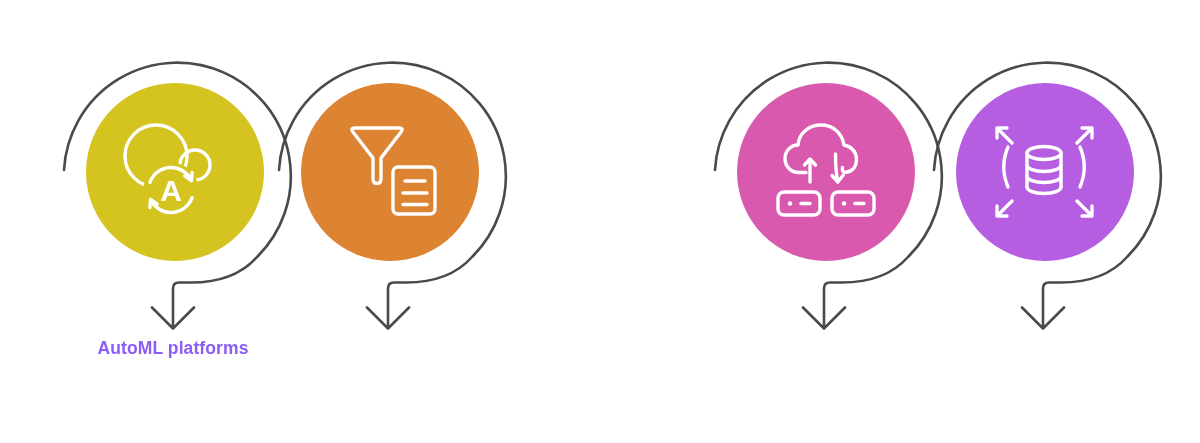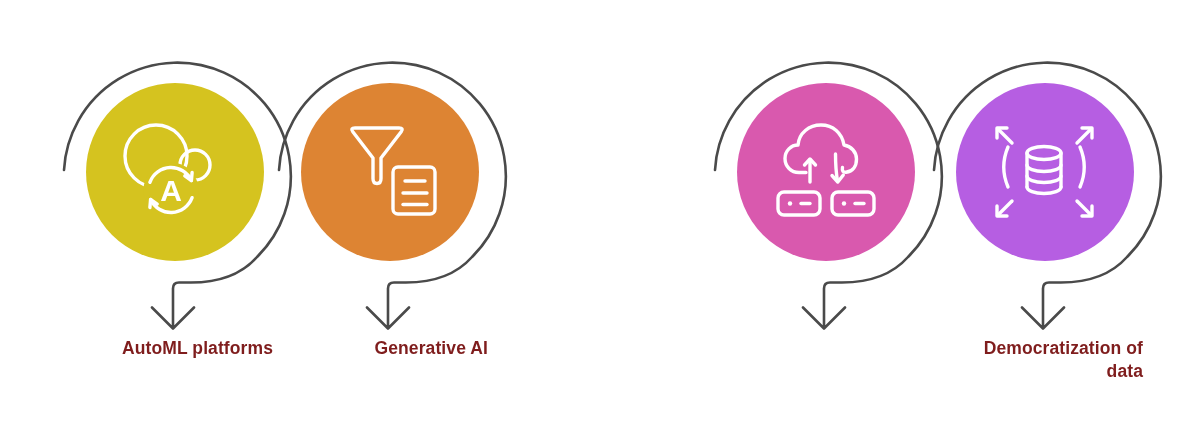--- a/index.html
+++ b/index.html
@@ -1,21 +1,21 @@
 <!DOCTYPE html>
 <html><head>
 <meta charset="utf-8">
 <style>
   html,body{margin:0;padding:0;background:#fff;}
   #canvas{position:relative;width:1200px;height:443px;background:#fff;overflow:hidden;
           font-family:"Liberation Sans",sans-serif;}
   .unit{position:absolute;top:0;width:240px;height:443px;}
   .unit svg{position:absolute;left:0;top:55px;display:block;}
-  .label{position:absolute;left:18px;top:337px;width:200px;text-align:right;
-         font-weight:700;font-size:17.5px;line-height:23px;color:#7f1d1d;
+  .label{position:absolute;left:18px;top:337px;width:200px;text-align:center;
+         font-weight:700;font-size:17.5px;line-height:23px;color:#8b5cf6;
          white-space:pre-line;letter-spacing:.1px;}
   .outline{fill:none;stroke-width:2.6;stroke-linecap:round;stroke-linejoin:round;}
   .icon{fill:none;stroke-width:3.4;stroke-linecap:round;stroke-linejoin:round;}
   .fillonly{stroke:none !important;}
   .icon-letter{stroke:none;font-family:"Liberation Sans",sans-serif;font-weight:700;
                font-size:30px;text-anchor:middle;}
 </style>
 </head>
 <body>
 
@@ -44,21 +44,20 @@
       <path class="outline" d="M9 115 A113.5 113.5 0 1 1 202 202 C186 220 164 227.5 136 227.5 L124 227.5 Q118 227.5 118 233.5 L118 271 M97 252.5 L118 273.5 L139 252.5" stroke="#4a4a4a"></path>
       <circle cx="120" cy="117" r="89" fill="#dd8433"></circle>
       <g class="icon" stroke="#ffffff">
         <path d="M86 73 L129 73 Q134 73 131.2 76.8 L111 103 L111 123.5 Q111 128.5 107 128.5 Q103 128.5 103 123.5 L103 103 L82.8 76.8 Q80 73 85 73 Z"></path>
         <rect x="123" y="112" width="42" height="47" rx="5"></rect>
         <path d="M135 126 L155 126"></path>
         <path d="M133 138 L157 138"></path>
         <path d="M133 149.5 L157 149.5"></path>
       </g>
     </svg>
-    <div class="label">Generative AI</div>
   </div>
 
 
   <div class="unit" style="left:706px">
     <svg width="240" height="290" viewBox="0 0 240 290">
       <path class="outline" d="M9 115 A113.5 113.5 0 1 1 202 202 C186 220 164 227.5 136 227.5 L124 227.5 Q118 227.5 118 233.5 L118 271 M97 252.5 L118 273.5 L139 252.5" stroke="#4a4a4a"></path>
       <circle cx="120" cy="117" r="89" fill="#d959ae"></circle>
       <g class="icon" stroke="#ffffff">
         <path d="M100 117.5 L93 117.5 C85 117.5 79 111.5 79 103.5 C79 96 85 90 92 90 C93 78 103 70 115 70 C127 70 136 78 138 90 C145 91 150.5 97 150.5 104 C150.5 111 147 116.5 140 117.3 Q135.5 117.5 136.5 112.5"></path>
         <path d="M104 127 L104 105"></path>
@@ -91,17 +90,15 @@
         <path d="M82 73 L72 73 L72 83"></path>   
           <path d="M73 74 L87 88"></path>
         <path d="M157 73 L167 73 L167 83"></path> 
           <path d="M166 74 L152 88"></path>
         <path d="M72 151 L72 161 L82 161"></path> 
           <path d="M73 160 L87 146"></path>
         <path d="M167 151 L167 161 L157 161"></path> 
           <path d="M166 160 L152 146"></path>
       </g>
     </svg>
-    <div class="label">Democratization of
-data</div>
   </div>
 
 </div>
 
 </body></html>

